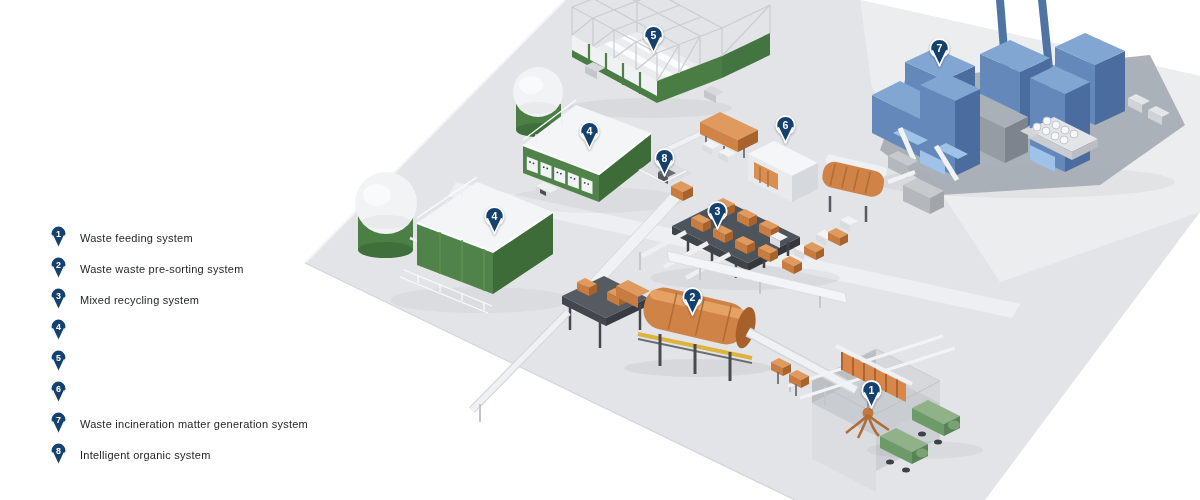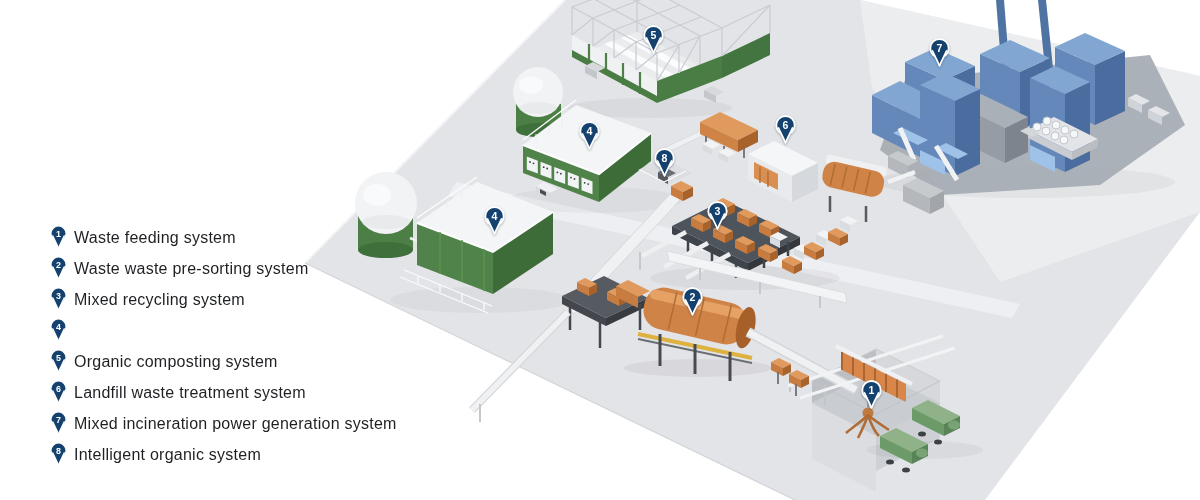--- a/index.html
+++ b/index.html
@@ -13,21 +13,21 @@
   .marker svg{display:block;width:100%;height:100%;}
   .pin-circle{fill:var(--pin);stroke:var(--ring);stroke-width:2;}
   .pin-tail{fill:var(--pin);}
   .pin-tail-edge{stroke:var(--ring);stroke-width:1.8;stroke-linecap:round;}
   .pin-num{fill:#ffffff;font-weight:bold;font-size:11px;text-anchor:middle;
            font-family:"Liberation Sans",sans-serif;}
   .legend{position:absolute;left:48px;top:222px;display:flex;flex-direction:column;}
   .legend-item{display:flex;align-items:center;height:31px;}
   .pin-wrap{width:21px;height:26px;flex:0 0 auto;}
   .pin-wrap svg{display:block;width:100%;height:100%;}
-  .legend-label{margin-left:5px;font-size:16px;color:var(--text);letter-spacing:.25px;
+  .legend-label{margin-left:11px;font-size:11px;color:var(--text);letter-spacing:.25px;
                 white-space:nowrap;}
 </style>
 </head>
 <body>
 
 <div class="canvas">
 
 <svg class="scene" viewBox="0 0 1200 500">
 
   <g>
@@ -595,45 +595,43 @@
       <div class="legend-item">
     <span class="pin-wrap">
       <svg viewBox="0 0 26 32">
         <circle class="pin-circle" cx="13" cy="10.5" r="9.6"></circle>
         <polygon class="pin-tail" points="5.5,13 20.5,13 13,29"></polygon>
         <line class="pin-tail-edge" x1="5.8" y1="13.4" x2="13" y2="28.6"></line>
         <line class="pin-tail-edge" x1="20.2" y1="13.4" x2="13" y2="28.6"></line>
         <text class="pin-num" x="13" y="14.6">5</text>
       </svg>
     </span>
-    <span class="legend-label">Organic composting system</span>
   </div>
       <div class="legend-item">
     <span class="pin-wrap">
       <svg viewBox="0 0 26 32">
         <circle class="pin-circle" cx="13" cy="10.5" r="9.6"></circle>
         <polygon class="pin-tail" points="5.5,13 20.5,13 13,29"></polygon>
         <line class="pin-tail-edge" x1="5.8" y1="13.4" x2="13" y2="28.6"></line>
         <line class="pin-tail-edge" x1="20.2" y1="13.4" x2="13" y2="28.6"></line>
         <text class="pin-num" x="13" y="14.6">6</text>
       </svg>
     </span>
-    <span class="legend-label">Landfill waste treatment system</span>
   </div>
       <div class="legend-item">
     <span class="pin-wrap">
       <svg viewBox="0 0 26 32">
         <circle class="pin-circle" cx="13" cy="10.5" r="9.6"></circle>
         <polygon class="pin-tail" points="5.5,13 20.5,13 13,29"></polygon>
         <line class="pin-tail-edge" x1="5.8" y1="13.4" x2="13" y2="28.6"></line>
         <line class="pin-tail-edge" x1="20.2" y1="13.4" x2="13" y2="28.6"></line>
         <text class="pin-num" x="13" y="14.6">7</text>
       </svg>
     </span>
-    <span class="legend-label">Mixed incineration power generation system</span>
+    <span class="legend-label">Waste incineration matter generation system</span>
   </div>
       <div class="legend-item">
     <span class="pin-wrap">
       <svg viewBox="0 0 26 32">
         <circle class="pin-circle" cx="13" cy="10.5" r="9.6"></circle>
         <polygon class="pin-tail" points="5.5,13 20.5,13 13,29"></polygon>
         <line class="pin-tail-edge" x1="5.8" y1="13.4" x2="13" y2="28.6"></line>
         <line class="pin-tail-edge" x1="20.2" y1="13.4" x2="13" y2="28.6"></line>
         <text class="pin-num" x="13" y="14.6">8</text>
       </svg>

